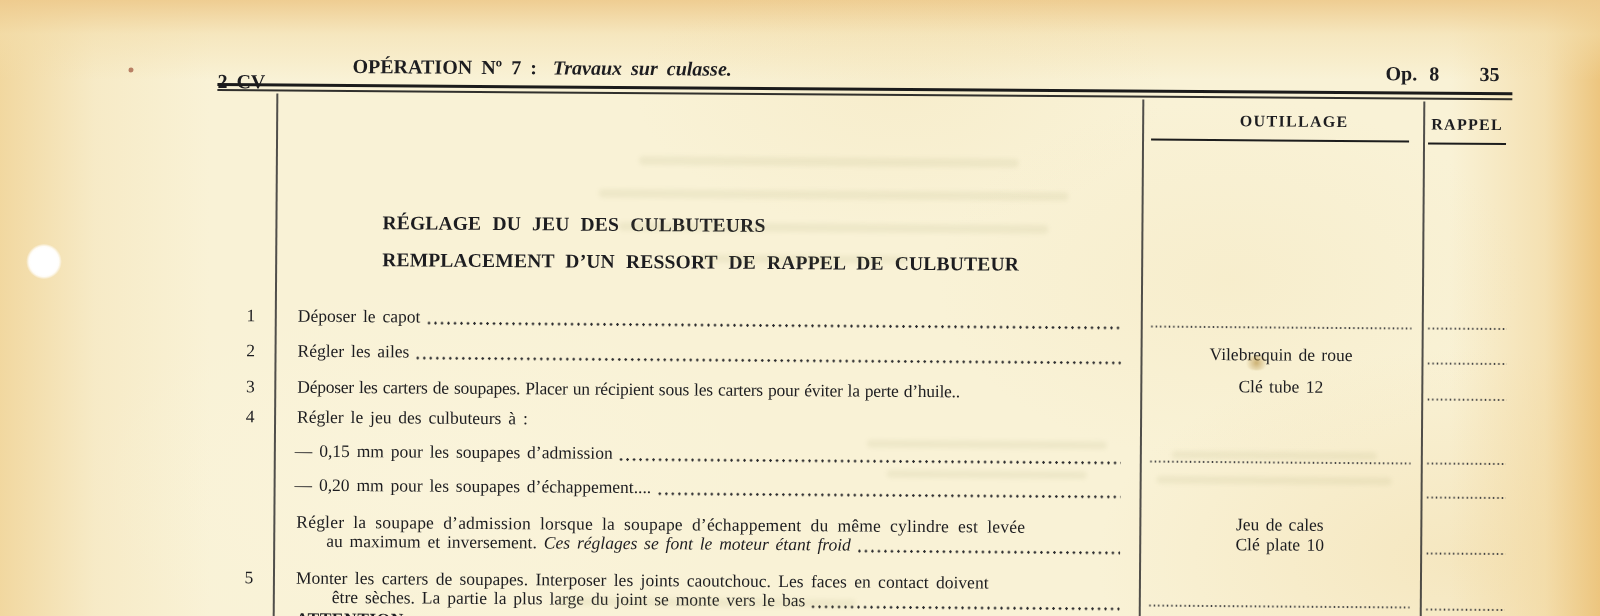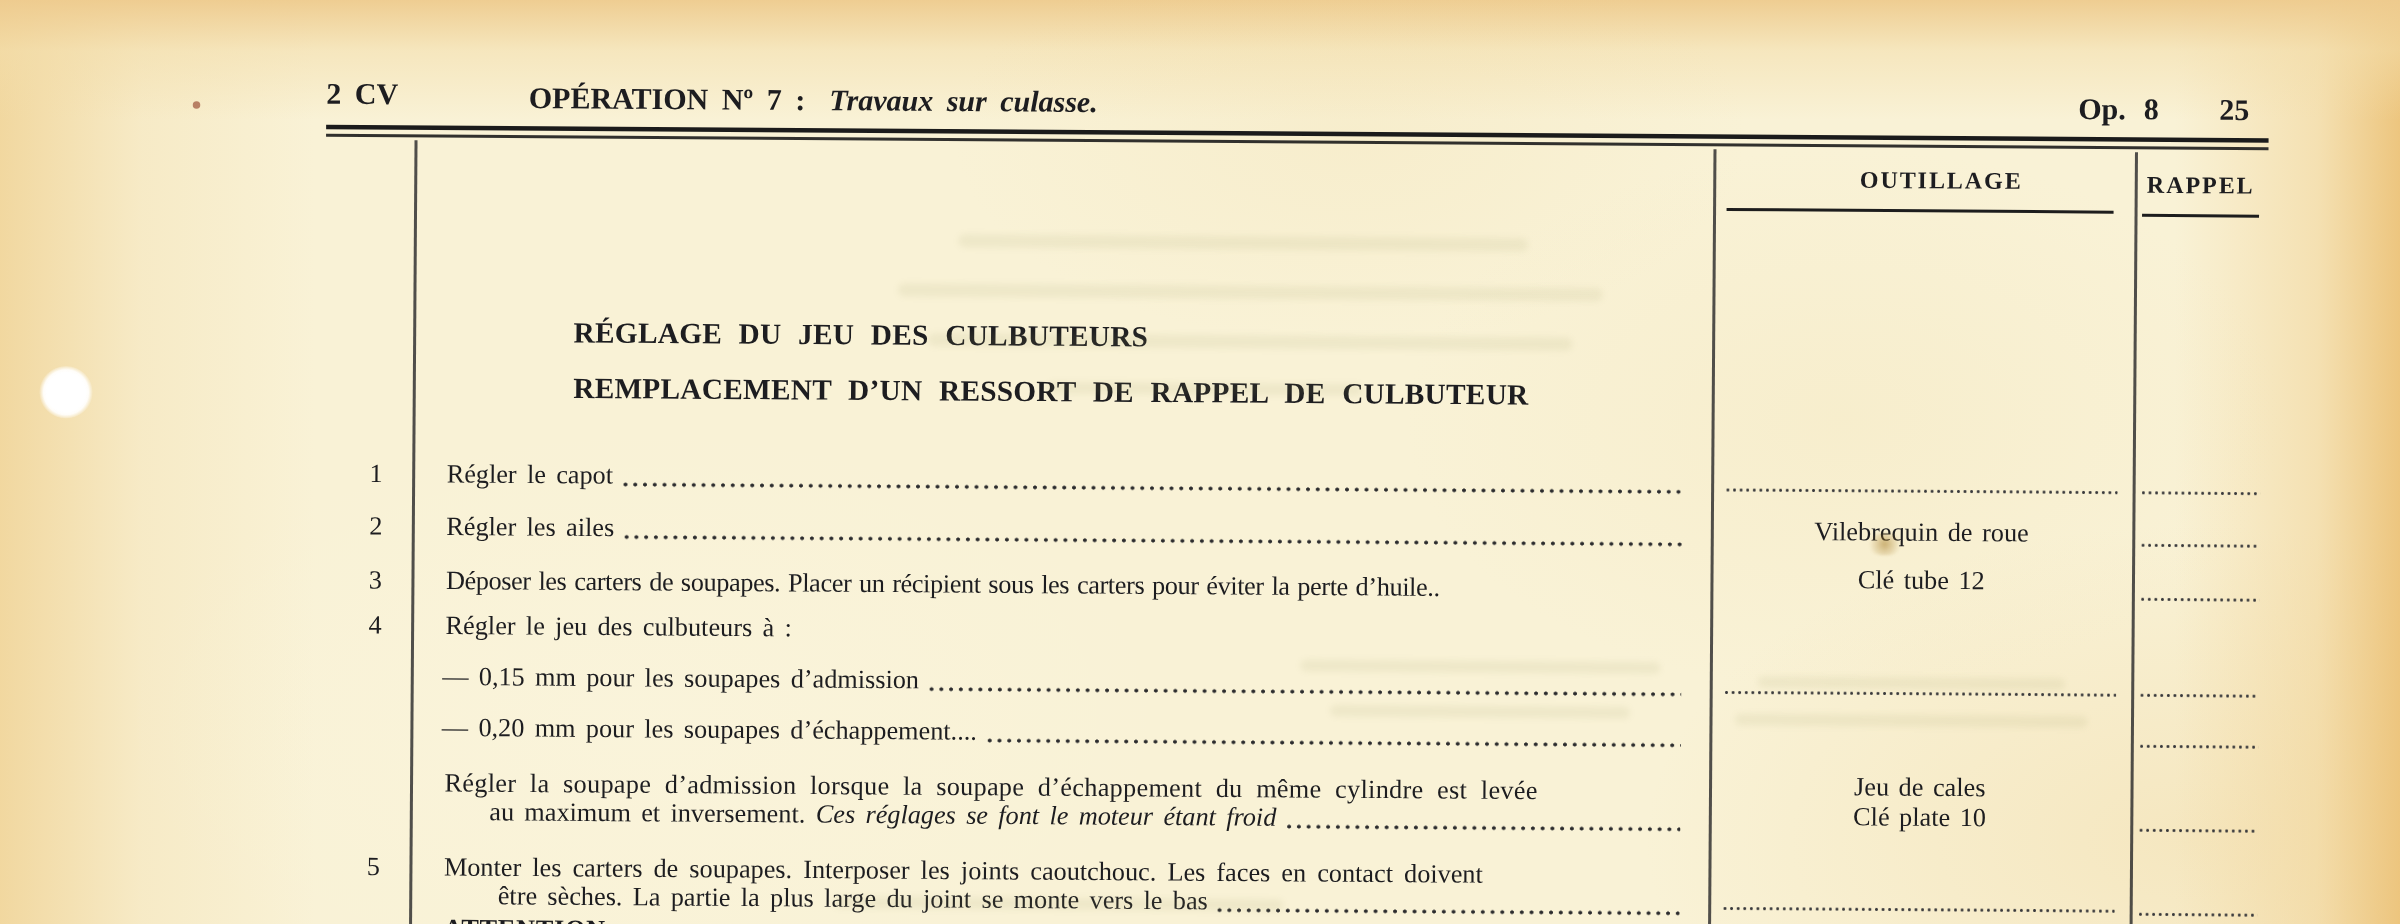--- a/index.html
+++ b/index.html
@@ -69,27 +69,27 @@
     background:radial-gradient(circle,rgba(168,126,40,.55),rgba(168,126,40,0) 70%);filter:blur(.6px);}
   .speck{left:129px;top:67px;width:5px;height:5px;border-radius:50%;background:rgba(150,70,48,.65);}
 </style>
 </head>
 <body>
 
 <div class="mottle"></div>
 
 <div class="sheet">
 
-  <div class="abs hdr" style="left:218px;top:51px;">2 CV</div>
+  <div class="abs hdr" style="left:218px;top:69px;">2 CV</div>
   <div class="abs op-row" style="left:353px;top:53px;">
     <span class="hdr">OPÉRATION Nº 7 :</span>
     <span class="hdr subject">Travaux sur culasse.</span>
   </div>
   <div class="abs hdr" style="left:1386px;top:53px;word-spacing:7px;">Op. 8</div>
-  <div class="abs hdr" style="left:1480px;top:53px;">25</div>
+  <div class="abs hdr" style="left:1480px;top:53px;">35</div>
 
   <div class="abs rule rule-top"></div>
   <div class="abs rule rule-bot"></div>
 
   <div class="abs vline v1"></div>
   <div class="abs vline v2"></div>
   <div class="abs vline v3"></div>
 
   <div class="abs colhead" style="left:1150px;width:290px;top:104px;">OUTILLAGE</div>
   <div class="abs underline" style="left:1152px;top:131px;width:258px;"></div>
@@ -99,21 +99,21 @@
   <div class="abs title" style="left:384px;top:210px;">RÉGLAGE DU JEU DES CULBUTEURS</div>
   <div class="abs title" style="left:384px;top:247px;">REMPLACEMENT D’UN RESSORT DE RAPPEL DE CULBUTEUR</div>
 
   <div class="abs num" style="top:305px;">1</div>
   <div class="abs num" style="top:340px;">2</div>
   <div class="abs num" style="top:376px;">3</div>
   <div class="abs num" style="top:406px;">4</div>
   <div class="abs num" style="top:567px;">5</div>
 
   <div class="abs row" style="left:300px;width:826px;top:305px;">
-    <span>Régler le capot</span>
+    <span>Déposer le capot</span>
     <i class="leader"></i>
   </div>
 
   <div class="abs row" style="left:300px;width:826px;top:340px;">
     <span>Régler les ailes</span>
     <i class="leader"></i>
   </div>
 
   <div class="abs plain tight nowrap" style="left:300px;top:376px;">Déposer les carters de soupapes. Placer un récipient sous les carters pour éviter la perte d’huile..</div>
 

